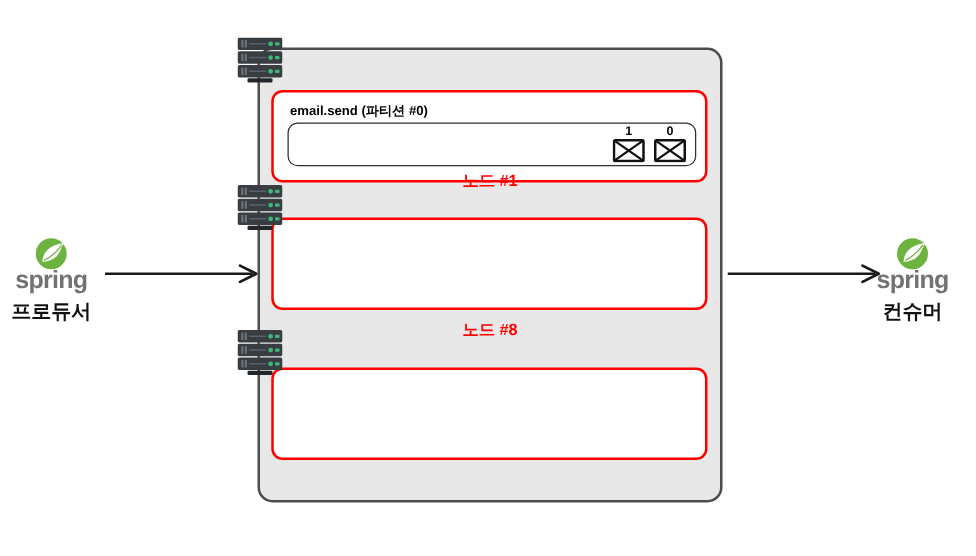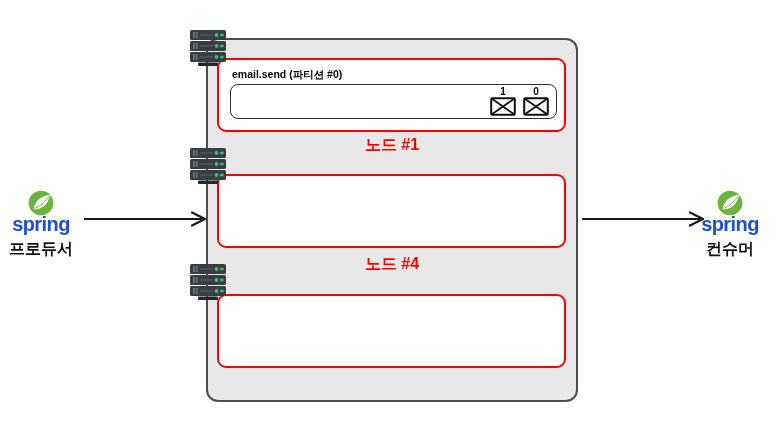--- a/index.html
+++ b/index.html
@@ -10,26 +10,26 @@
   
   .cluster{
     position:absolute;left:206px;top:38px;width:372px;height:364px;
     background:#e8e8e8;border:2px solid #4d4d4d;border-radius:12px;box-sizing:border-box;
   }
   
   .node{
     position:absolute;left:217px;width:349px;height:74px;
     background:#ffffff;border:2px solid #ff0000;border-radius:9px;box-sizing:border-box;z-index:2;
   }
-  #node1{top:58px}
+  #node1{top:72px}
   #node2{top:174px}
   #node3{top:294px}
   .node-label{
     position:absolute;left:206px;width:372px;text-align:center;
-    color:#ff0000;font-weight:bold;font-size:16px;line-height:12px;z-index:3;
+    color:#ff0000;font-weight:bold;font-size:13px;line-height:12px;z-index:3;
   }
   #node1-label{top:139px}
   #node2-label{top:258px}
   #node3-label{top:377px}
   
   .topic-title{
     position:absolute;left:13px;top:8px;font-size:10.5px;font-weight:bold;color:#000;
   }
   .partition{
     position:absolute;left:11px;top:24px;width:327px;height:35px;
@@ -45,21 +45,21 @@
   #stack3{top:264px}
   
   .arrow{position:absolute;width:128px;height:16px;}
   #producer-arrow{left:84px;top:211px;}
   #consumer-arrow{left:582px;top:211px;}
   
   .brand{position:absolute;width:90px;display:flex;flex-direction:column;align-items:center;top:190px;}
   #producer-block{left:-4px;}
   #consumer-block{left:685px;}
   .brand-word{
-    font-size:20px;font-weight:600;color:#1d4ed8;line-height:18px;
+    font-size:20px;font-weight:600;color:#737373;line-height:18px;
     letter-spacing:-0.6px;margin-top:-1px;
   }
   .brand-role{font-size:16px;font-weight:bold;color:#111;margin-top:6px;}
 </style>
 </head>
 <body>
 
 <div id="stage">
 
   <div class="brand" id="producer-block">
@@ -98,21 +98,21 @@
           </svg>
         </div>
       </div>
     </div>
   </div>
 
   <div class="node" id="node2"></div>
   <div class="node" id="node3"></div>
 
   <div class="node-label" id="node1-label">노드 #1</div>
-  <div class="node-label" id="node2-label">노드 #4</div>
+  <div class="node-label" id="node2-label">노드 #8</div>
 
   <svg class="server-stack" id="stack1" viewBox="0 0 36 37">
     <rect x="8" y="32.5" width="20" height="3.5" rx="1" fill="#23272b"></rect>
     <g>
       <rect y="0" width="36" height="10" rx="1.6" fill="#383d42"></rect>
       <rect x="3" y="2" width="1.8" height="6" fill="#6a7178"></rect>
         <rect x="5.8" y="2" width="1.8" height="6" fill="#6a7178"></rect>
       <line x1="9.5" y1="5" x2="23" y2="5" stroke="#5a6168" stroke-width="1.2"></line>
       <circle cx="26.5" cy="5" r="1.9" fill="#3cb878"></circle>
         <rect x="30" y="3.7" width="3.6" height="2.6" rx="0.6" fill="#3cb878"></rect>

